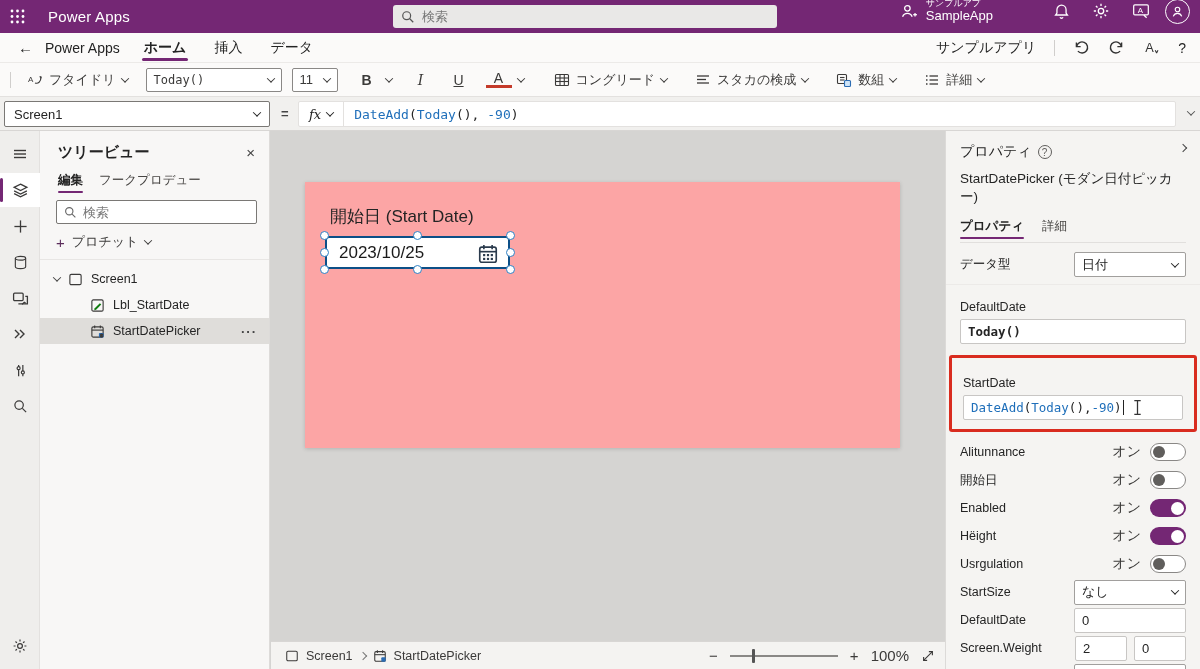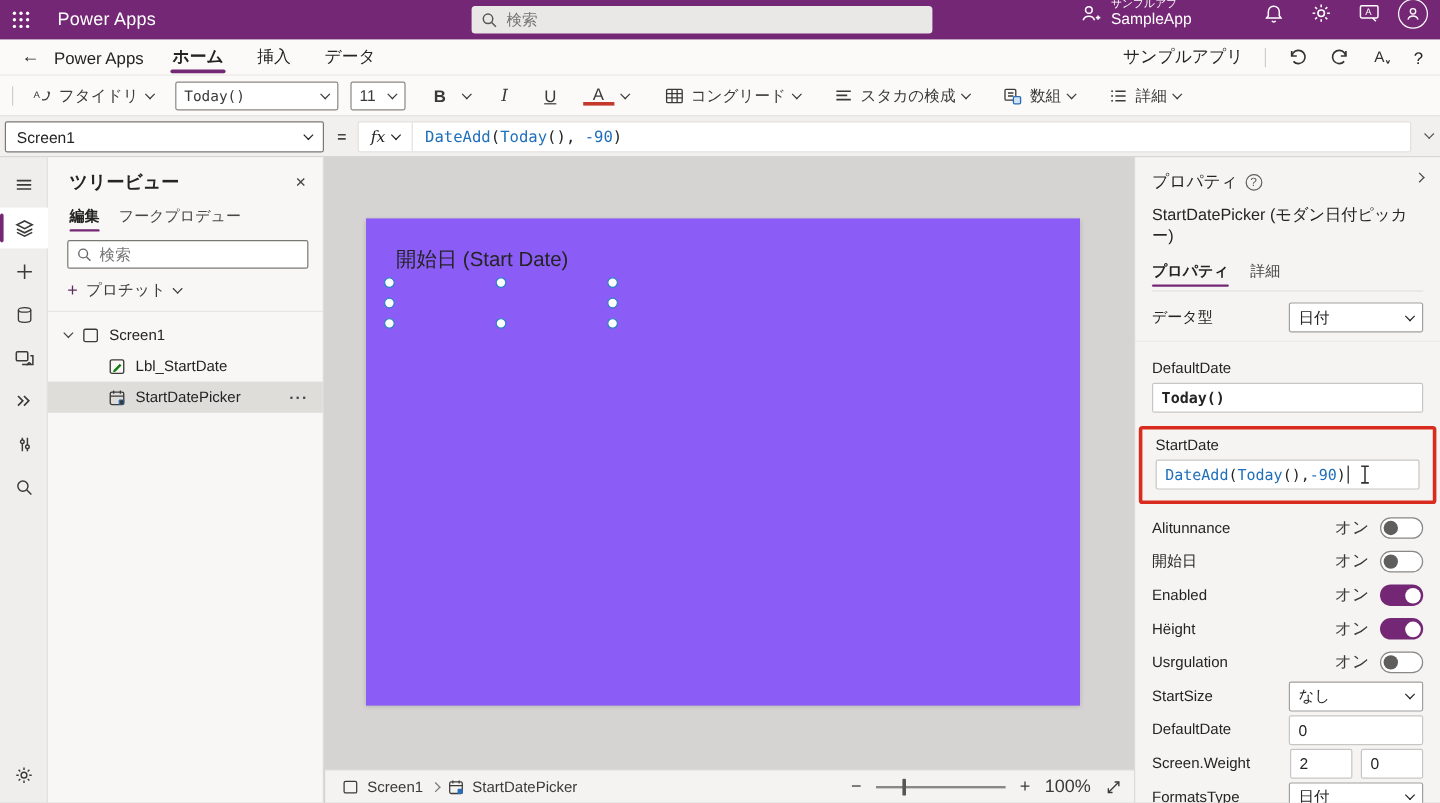--- a/index.html
+++ b/index.html
@@ -73,21 +73,21 @@
   .tree-insert { display:flex; align-items:center; gap:7px; padding:9px 16px 8px; color:#3d3c3b; cursor:pointer; border-bottom:1px solid #e8e6e4; }
   .tree-insert .plus { font-size:15px; color:#5b2d5b; }
   .trow { display:flex; align-items:center; gap:8px; height:26px; padding-left:14px; cursor:pointer; position:relative; }
   .trow .lbl { font-size:12.5px; }
   .trow.sel { background:#dfddda; }
   .trow .more { position:absolute; right:12px; letter-spacing:1px; color:#444; font-weight:bold; }
   .ind1 { padding-left:50px; }
 
   
   .canvas { position:absolute; left:271px; top:131px; width:674px; bottom:28px; background:#d5d4d2; }
-  .screen { position:absolute; left:34px; top:51px; width:595px; height:406px; background:#8b5cf6; box-shadow:0 1px 4px rgba(0,0,0,.16); }
+  .screen { position:absolute; left:34px; top:51px; width:595px; height:266px; background:#fca5a5; box-shadow:0 1px 4px rgba(0,0,0,.16); }
   .cv-label { position:absolute; left:25px; top:23px; font-size:17px; color:#242424; }
   .selwrap { position:absolute; left:16px; top:50px; width:193px; height:41px; }
   .picker { position:absolute; left:4px; top:4px; right:4px; bottom:4px; background:#fff; border:2px solid #0c4f87; border-radius:4px; display:flex; align-items:center; cursor:text; }
   .picker .dval { font-size:17px; padding-left:12px; color:#1b1b1b; }
   .picker .cal { position:absolute; right:9px; top:5px; color:#223344; }
   .hdl { position:absolute; width:9px; height:9px; border-radius:50%; background:#fff; border:1.5px solid #2f80c3; }
 
   
   .props { position:absolute; left:945px; top:131px; right:0; bottom:0; background:#f5f4f2; border-left:1px solid #dcdad8; color:#242424; }
   .p-head { padding:12px 14px 0; position:relative; }
@@ -98,21 +98,21 @@
   .p-tabs { display:flex; gap:18px; margin-top:8px; font-size:12.5px; color:#484644; border-bottom:1px solid #e1dfdd; }
   .prow { display:flex; align-items:center; justify-content:space-between; padding:0 14px; height:28px; }
   .prow.tall { height:40px; border-bottom:1px solid #eceae8; margin-bottom:8px; }
   .plabel { font-size:12.5px; }
   .pdrop { width:112px; height:25px; background:#fff; border:1px solid #a19f9d; border-radius:2px; display:flex; align-items:center; justify-content:space-between; padding:0 7px; cursor:pointer; }
   .pinput { height:25px; background:#fff; border:1px solid #c8c6c4; border-radius:2px; display:flex; align-items:center; padding:0 7px; cursor:text; }
   .pstack { padding:7px 14px 9px; }
   .pstack .plabel { display:block; margin-bottom:5px; }
   .pstack .pinput { width:100%; font-weight:bold; }
   .redbox { border:3px solid #d92c1f; border-radius:3px; margin:2px 3px 6px; }
-  .redbox .pstack { padding:6px 11px 9px; }
+  .redbox .pstack { padding:18px 11px 9px; }
   .redbox .pinput { font-weight:normal; position:relative; }
   .caret { display:inline-block; width:1.5px; height:15px; background:#222; margin-left:1px; }
   .ibeam { margin-left:8px; color:#333; }
   .togwrap { display:flex; align-items:center; gap:9px; }
   .onlbl { font-size:14px; color:#3b3a39; }
   .toggle { width:36px; height:18px; border-radius:10px; position:relative; cursor:pointer; }
   .toggle.off { background:#fff; border:1px solid #8a8886; }
   .toggle.off .knob { position:absolute; left:2px; top:2px; width:12px; height:12px; border-radius:50%; background:#605e5c; }
   .toggle.on { background:#742774; }
   .toggle.on .knob { position:absolute; right:2px; top:2.5px; width:13px; height:13px; border-radius:50%; background:#fff; }
@@ -475,20 +475,37 @@
     </span>
     <span class="lbl">StartDatePicker</span>
     <span class="more">···</span>
   </div>
 </div>
 
 <div class="canvas">
   <div class="screen">
     <div class="cv-label">開始日 (Start Date)</div>
     <div class="selwrap">
+      <div class="picker">
+        <span class="dval">2023/10/25</span>
+        <span class="cal">
+          <svg width="22" height="22" viewBox="0 0 16 16" fill="none" stroke="#2b3b4d" stroke-width="1.2">
+            <rect x="2" y="3" width="12" height="11" rx="1.5"></rect>
+              <line x1="5" y1="1.5" x2="5" y2="4.5"></line>
+              <line x1="11" y1="1.5" x2="11" y2="4.5"></line>
+            <line x1="2" y1="6.3" x2="14" y2="6.3"></line>
+            <rect x="4.4" y="8" width="1.6" height="1.6" fill="#2b3b4d" stroke="none"></rect>
+              <rect x="7.2" y="8" width="1.6" height="1.6" fill="#2b3b4d" stroke="none"></rect>
+              <rect x="10" y="8" width="1.6" height="1.6" fill="#2b3b4d" stroke="none"></rect>
+            <rect x="4.4" y="10.8" width="1.6" height="1.6" fill="#2b3b4d" stroke="none"></rect>
+              <rect x="7.2" y="10.8" width="1.6" height="1.6" fill="#2b3b4d" stroke="none"></rect>
+              <rect x="10" y="10.8" width="1.6" height="1.6" fill="#2b3b4d" stroke="none"></rect>
+          </svg>
+        </span>
+      </div>
       <span class="hdl" style="left:-1px;  top:-1px;"></span>
       <span class="hdl" style="left:92px;  top:-1px;"></span>
       <span class="hdl" style="right:-1px; top:-1px;"></span>
       <span class="hdl" style="left:-1px;  top:16px;"></span>
       <span class="hdl" style="right:-1px; top:16px;"></span>
       <span class="hdl" style="left:-1px;  bottom:-1px;"></span>
       <span class="hdl" style="left:92px;  bottom:-1px;"></span>
       <span class="hdl" style="right:-1px; bottom:-1px;"></span>
     </div>
   </div>

